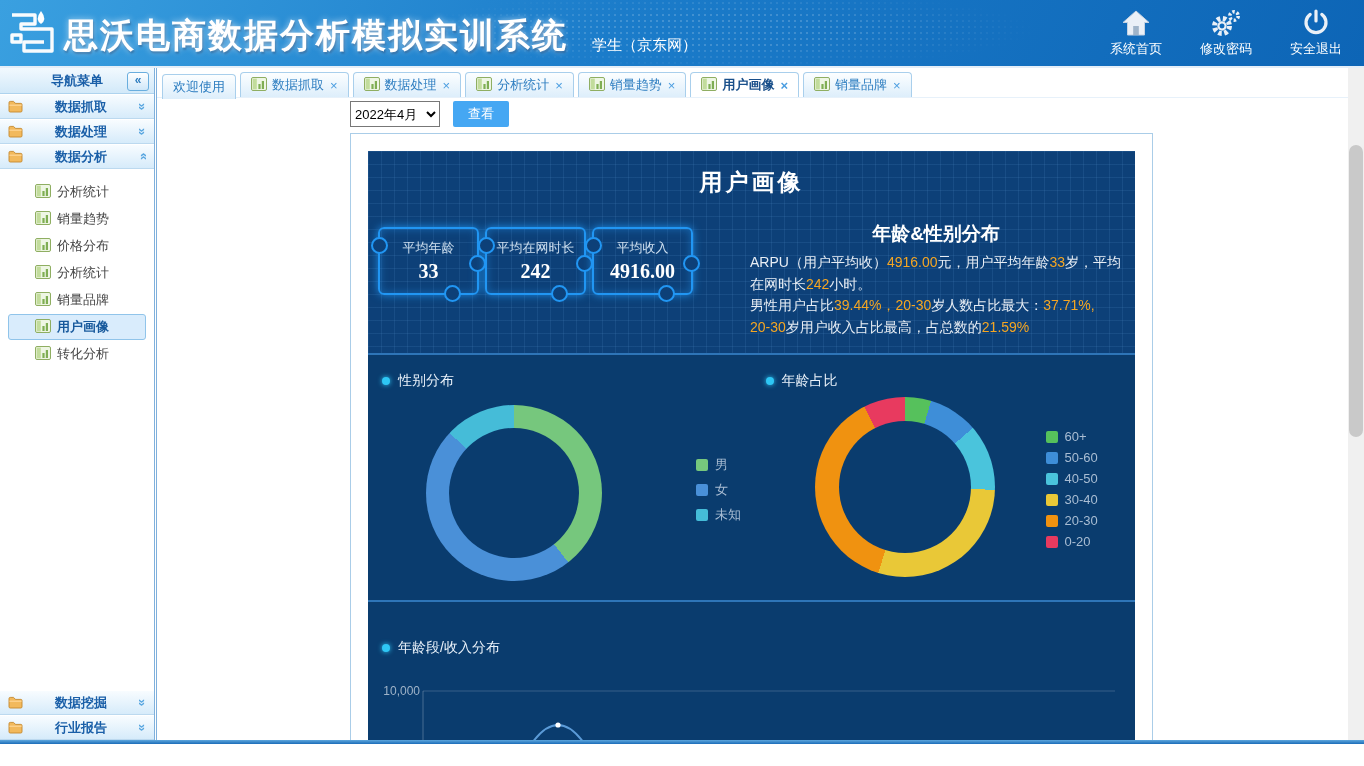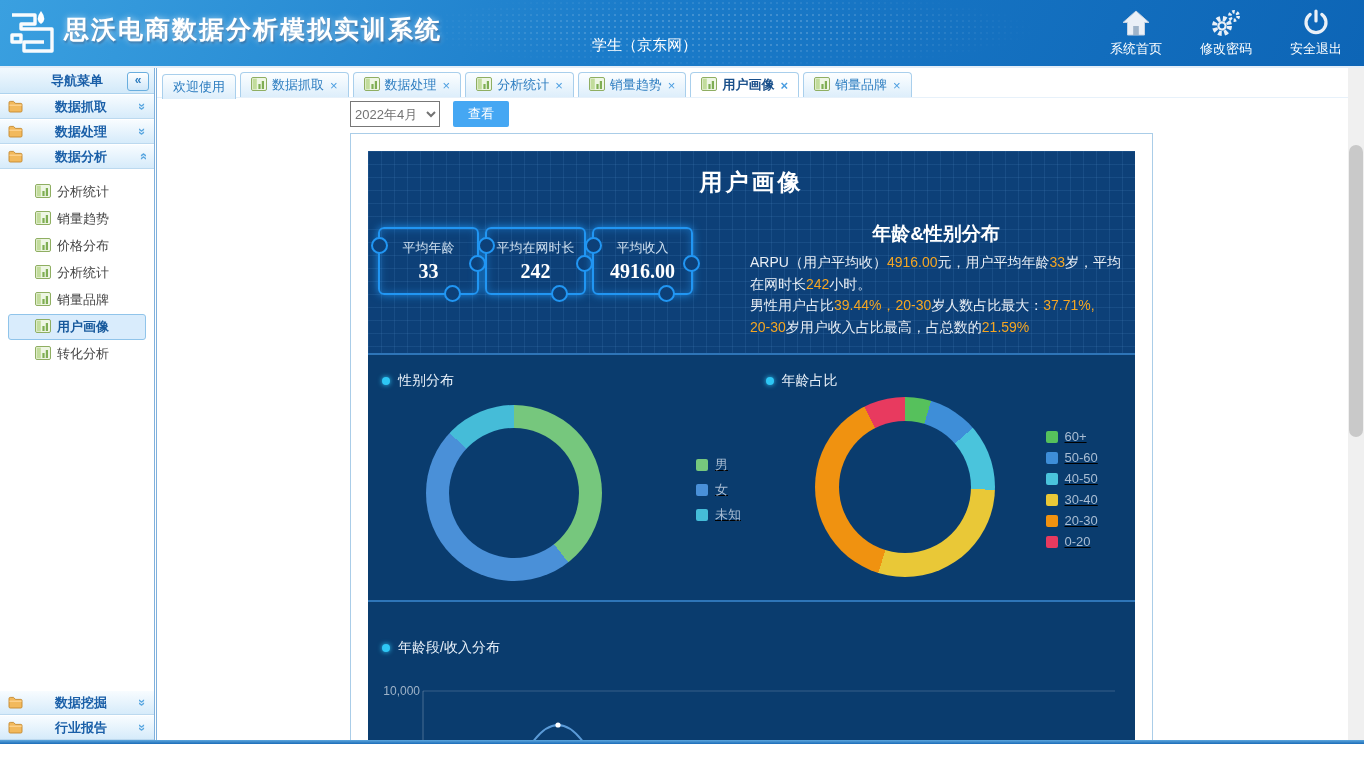--- a/index.html
+++ b/index.html
@@ -7,21 +7,21 @@
 
   
   .header{position:absolute;left:0;top:0;width:1364px;height:66px;
     background:linear-gradient(115deg,#3aa0e0 0%,#1b7cca 45%,#0d65b6 100%);}
   .header .mapdots{position:absolute;left:420px;top:0;width:760px;height:66px;opacity:.5;
     background-image:radial-gradient(rgba(255,255,255,.35) 1px,transparent 1.4px);
     background-size:6px 6px;
     -webkit-mask-image:radial-gradient(ellipse 55% 80% at 40% 45%,#000 30%,transparent 75%);
     mask-image:radial-gradient(ellipse 55% 80% at 40% 45%,#000 30%,transparent 75%);}
   .logo{position:absolute;left:8px;top:9px;width:52px;height:48px;}
-  .app-title{position:absolute;left:64px;top:13px;color:#fff;font-size:25px;font-weight:bold;
+  .app-title{position:absolute;left:64px;top:13px;color:#fff;font-size:34px;font-weight:bold;
     letter-spacing:2px;text-shadow:0 0 6px rgba(255,255,255,.65),1px 2px 2px rgba(0,40,90,.45);}
   .app-subtitle{position:absolute;left:592px;top:36px;color:#fff;font-size:15px;}
   .hnav{position:absolute;right:16px;top:7px;display:flex;gap:26px;}
   .hnav-item{display:flex;flex-direction:column;align-items:center;gap:3px;color:#fff;
     font-size:13px;cursor:pointer;min-width:64px;}
   .hnav-item .ico{height:30px;display:flex;align-items:flex-end;}
 
   
   .body-row{position:absolute;left:0;top:66px;right:0;bottom:26px;display:flex;overflow:hidden;
     border-top:2px solid #e4eef8;background:#fff;}
@@ -52,21 +52,21 @@
   
   .content{flex:1;display:flex;flex-direction:column;overflow:hidden;background:#fff;}
   .tabbar{height:29px;flex:none;padding-left:3px;white-space:nowrap;border-bottom:1px solid #e7f1fa;}
   .tab{display:inline-flex;align-items:center;gap:5px;height:24px;margin:4px 2px 0 2px;padding:0 10px;
     border:1px solid #a9cfec;border-bottom:none;border-radius:4px 4px 0 0;
     background:linear-gradient(#fcfeff,#ddeefb);color:#2d7dc0;font-size:13px;cursor:pointer;}
   .tab.active{background:#fff;color:#194f8a;font-weight:bold;}
   .tab .tclose{color:#4a9de0;font-size:13px;margin-left:1px;cursor:pointer;}
   .controls{height:32px;flex:none;display:flex;align-items:center;gap:13px;
     padding-left:calc((100% - 805px)/2);}
-  .period-select{width:90px;height:26px;font-size:13px;border:1px solid #777;background:#fff;color:#737373;}
+  .period-select{width:90px;height:26px;font-size:13px;border:1px solid #777;background:#fff;color:#000000;}
   .view-btn{width:56px;height:26px;border:none;border-radius:2px;background:#45a7f3;color:#fff;
     font-size:13px;cursor:pointer;}
 
   
   .frame{width:803px;margin-left:calc((100% - 805px)/2);margin-top:3px;height:900px;
     border:1px solid #aacde8;background:#fff;padding:17px;box-sizing:border-box;}
   .panel{width:767px;height:790px;display:flex;flex-direction:column;overflow:hidden;}
   .hero{position:relative;height:202px;flex:none;background-color:#0d4078;
     background-image:linear-gradient(rgba(96,156,216,.14) 1px,transparent 1px),
       linear-gradient(90deg,rgba(96,156,216,.14) 1px,transparent 1px);
@@ -95,21 +95,21 @@
   .bullet{width:8px;height:8px;border-radius:50%;background:#2ec7f5;box-shadow:0 0 5px #2ec7f5;}
   .donut{position:absolute;border-radius:50%;}
   .donut .hole{position:absolute;border-radius:50%;background:#0a3c6e;}
   .donut-gender{left:58px;top:50px;width:176px;height:176px;}
   .donut-gender .hole{inset:23px;}
   .donut-age{left:63px;top:42px;width:180px;height:180px;}
   .donut-age .hole{inset:24px;}
   .legend{position:absolute;display:flex;flex-direction:column;}
   .legend-gender{left:328px;top:101px;gap:7px;}
   .legend-age{left:294px;top:74px;gap:6px;}
-  .legend-item{display:flex;align-items:center;gap:7px;cursor:pointer;text-decoration:underline;}
+  .legend-item{display:flex;align-items:center;gap:7px;cursor:pointer;}
   .legend-item .sw{width:12px;height:12px;border-radius:2px;flex:none;}
   .legend-item .lg{color:#a9bdd3;font-size:13px;}
 
   .bottom-section{position:relative;flex:1;background:#0a3c6e;}
   .bottom-section .chart-title{top:37px;}
   .line-svg{position:absolute;left:12px;top:80px;}
 
   
   .scrollcol{width:16px;flex:none;background:#f0f0f0;position:relative;}
   .scroll-thumb{position:absolute;left:1px;top:77px;width:14px;height:292px;background:#c9c9c9;border-radius:7px;}

